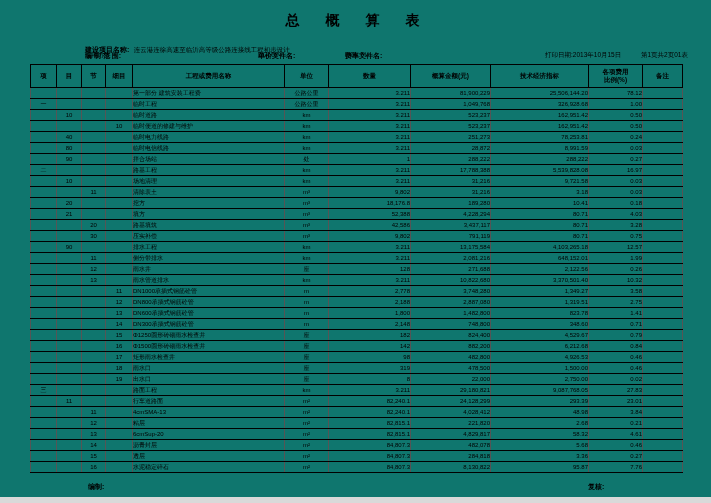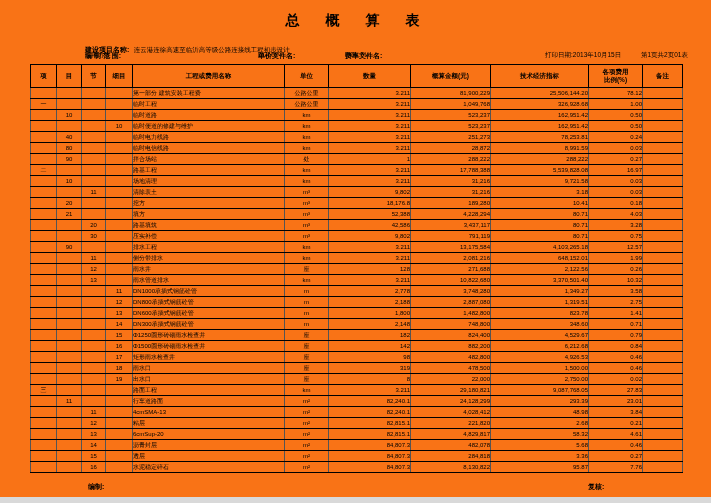--- a/index.html
+++ b/index.html
@@ -1,17 +1,17 @@
 <!DOCTYPE html>
 <html><head>
 <meta charset="utf-8">
 <style>
   html,body{margin:0;padding:0;background:#fff;}
   .page{
-    position:relative;width:711px;height:503px;background:#f97316;
+    position:relative;width:711px;height:503px;background:#0f766e;
     font-family:"Liberation Sans","DejaVu Sans",sans-serif;color:#000;
     overflow:hidden;
   }
   .title{
     position:absolute;top:12px;left:0;width:711px;text-align:center;
     font-size:14px;font-weight:bold;letter-spacing:6px;color:#000;
   }
   .meta1{position:absolute;top:38px;left:85px;white-space:nowrap;}
   .meta2{position:absolute;top:51px;left:0;width:711px;height:12px;}
   .meta2 span{position:absolute;white-space:nowrap;}

